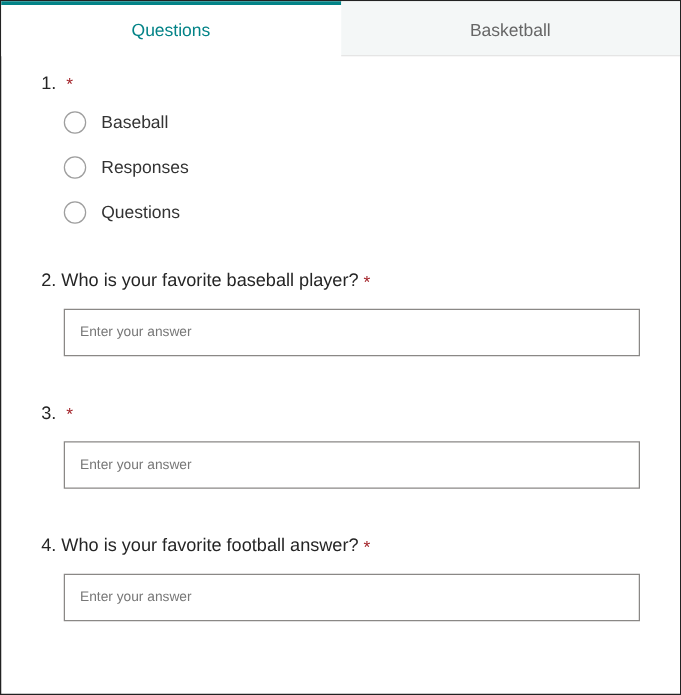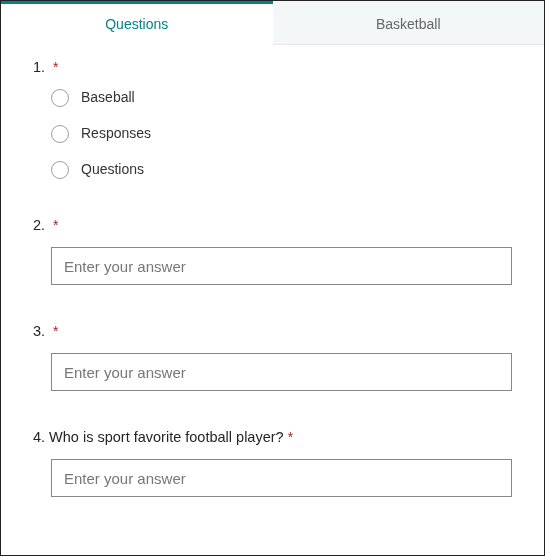--- a/index.html
+++ b/index.html
@@ -65,21 +65,21 @@
     height: 18px;
     border: 1px solid #9e9e9e;
     border-radius: 50%;
     margin-right: 12px;
     flex-shrink: 0;
   }
   .answer-input {
     width: 100%;
     height: 38px;
     padding: 0 12px;
-    font-size: 15px;
+    font-size: 11px;
     font-family: inherit;
     border: 1px solid #8a8886;
     color: #333;
     outline: none;
     background: #fff;
     margin-left: 18px;
     width: calc(100% - 18px);
     display: block;
     margin-top: 6px;
   }
@@ -113,36 +113,37 @@
         <div class="option">
           <span class="radio"></span>
           <span>Questions</span>
         </div>
       </div>
     </div>
 
     <div class="question">
       <div class="q-head">
         <span class="q-num">2.</span>
+        <span>Who is your favorite baseball player?</span>
         <span class="q-req">*</span>
       </div>
       <input class="answer-input" type="text" placeholder="Enter your answer" style="">
     </div>
 
     <div class="question">
       <div class="q-head">
         <span class="q-num">3.</span>
         <span class="q-req">*</span>
       </div>
       <input class="answer-input" type="text" placeholder="Enter your answer" style="">
     </div>
 
     <div class="question">
       <div class="q-head">
         <span class="q-num">4.</span>
-        <span>Who is sport favorite football player?</span>
+        <span>Who is your favorite football answer?</span>
         <span class="q-req">*</span>
       </div>
       <input class="answer-input" type="text" placeholder="Enter your answer" style="">
     </div>
 
   </div>
 </div>
 
 </body></html>

